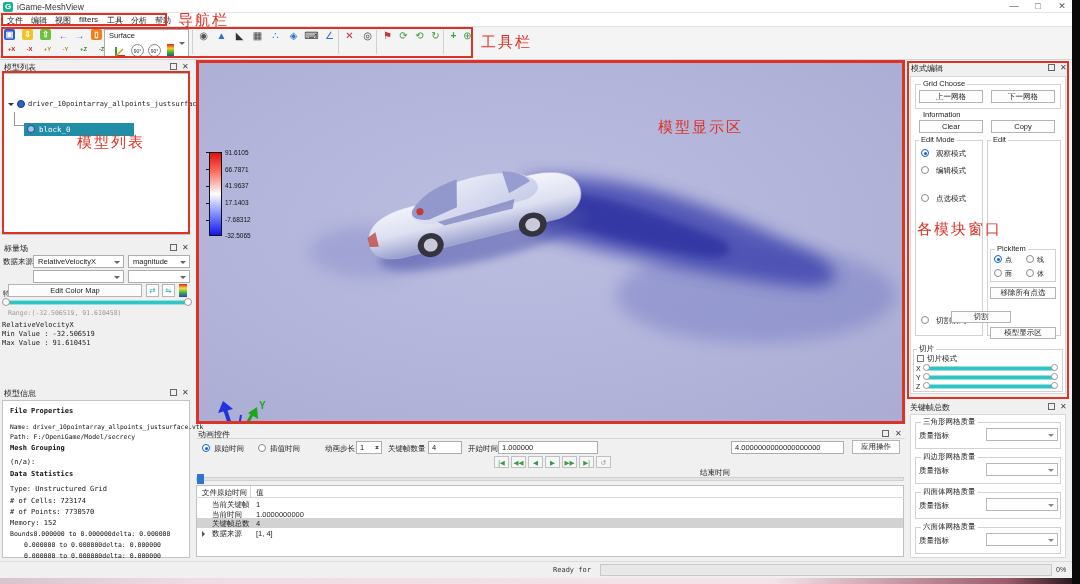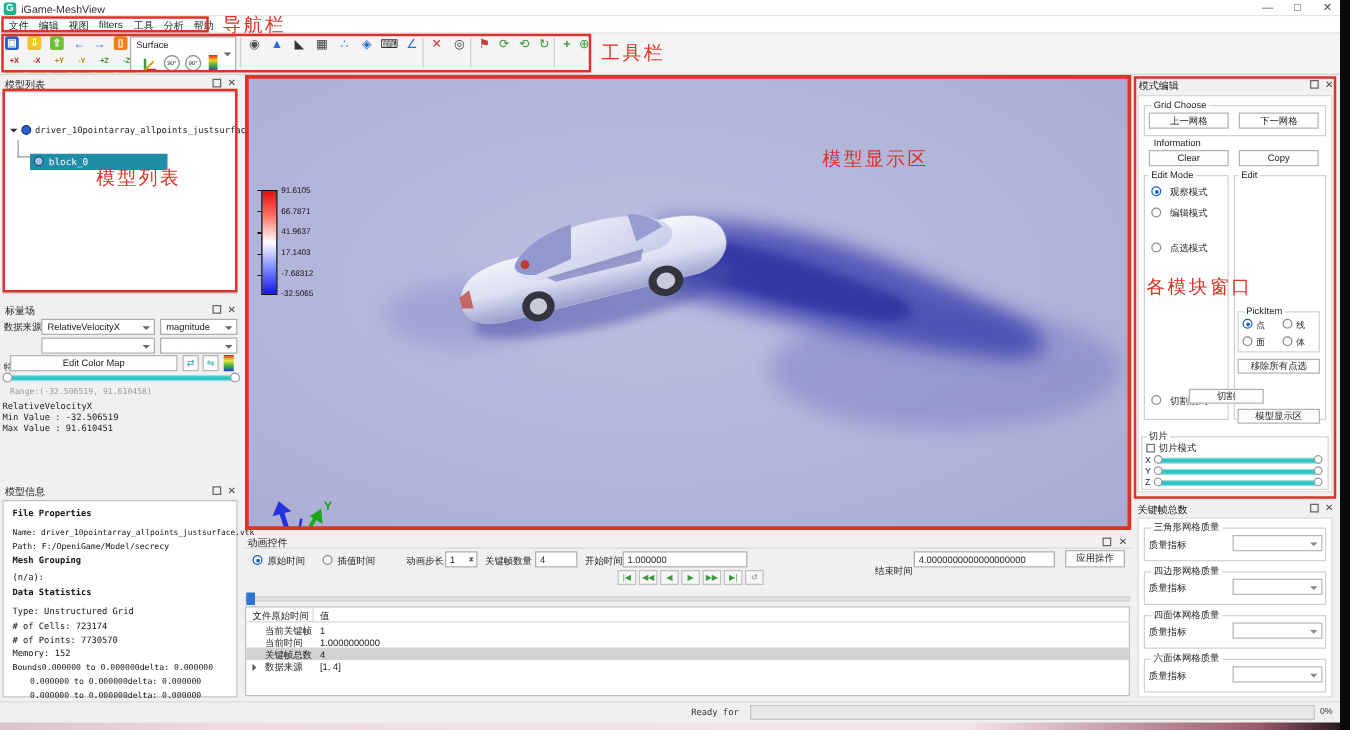--- a/index.html
+++ b/index.html
@@ -329,21 +329,21 @@
   <div class="radio sel" style="left:202px;top:444px"></div>
   <div class="rlabel" style="left:214px;top:444px">原始时间</div>
   <div class="radio" style="left:258px;top:444px"></div>
   <div class="rlabel" style="left:270px;top:444px">插值时间</div>
   <div class="rlabel" style="left:325px;top:444px">动画步长</div>
   <div class="spin" style="left:356px;top:441px;width:26px;height:13px">1</div>
   <div class="rlabel" style="left:388px;top:444px">关键帧数量</div>
   <div class="a" style="left:428px;top:441px;width:34px;height:13px;background:#fff;border:1px solid #adadad;font-size:7.5px;line-height:11px;padding:0 3px">4</div>
   <div class="rlabel" style="left:468px;top:444px">开始时间</div>
   <div class="a" style="left:498px;top:441px;width:100px;height:13px;background:#fff;border:1px solid #adadad;font-size:7.5px;line-height:11px;padding:0 3px">1.000000</div>
-  <div class="rlabel" style="left:700px;top:452px">结束时间</div>
+  <div class="rlabel" style="left:700px;top:468px">结束时间</div>
   <div class="a" style="left:731px;top:441px;width:113px;height:13px;background:#fff;border:1px solid #adadad;font-size:7.5px;line-height:11px;padding:0 3px;overflow:hidden">4.0000000000000000000</div>
   <div class="btn" style="left:852px;top:440px;width:48px;height:14px">应用操作</div>
   <div class="pbbtn" style="left:494px;top:456px">|◀</div>
   <div class="pbbtn" style="left:511px;top:456px">◀◀</div>
   <div class="pbbtn" style="left:528px;top:456px">◀</div>
   <div class="pbbtn" style="left:545px;top:456px">▶</div>
   <div class="pbbtn" style="left:562px;top:456px">▶▶</div>
   <div class="pbbtn" style="left:579px;top:456px">▶|</div>
   <div class="pbbtn" style="left:596px;top:456px;color:#888">↺</div>
   <div class="a" style="left:196px;top:477px;width:708px;height:4px;background:#e4e4e4;border:1px solid #cfcfcf"></div>

